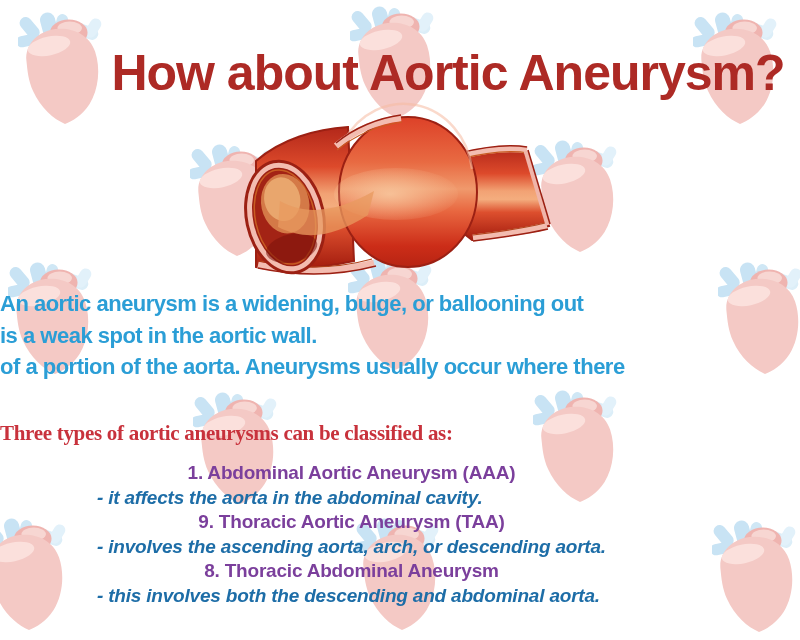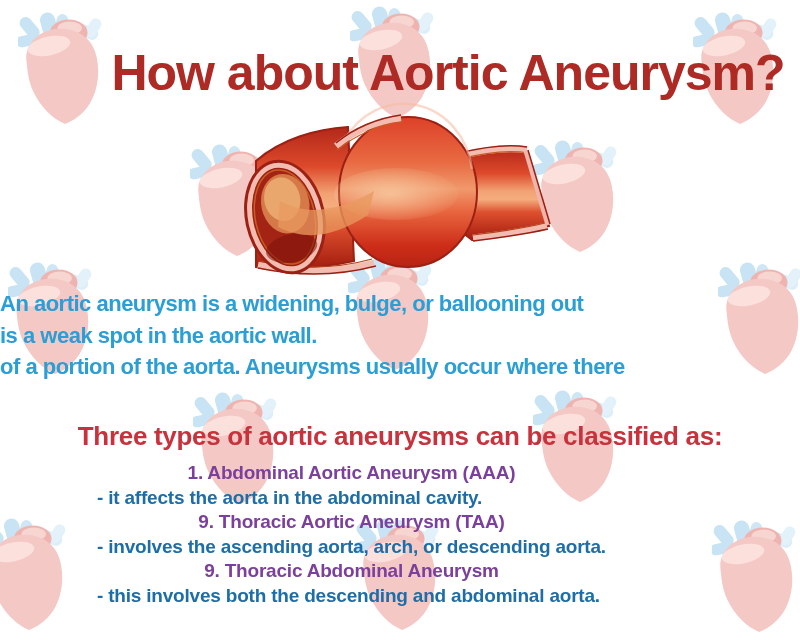--- a/index.html
+++ b/index.html
@@ -5,26 +5,26 @@
   html,body{margin:0;padding:0;}
   body{width:800px;height:640px;overflow:hidden;background:#fff;}
   .canvas{position:relative;width:800px;height:640px;background:#ffffff;overflow:hidden;
           font-family:"Liberation Sans",sans-serif;}
   .bg{position:absolute;left:0;top:0;width:800px;height:640px;}
   .title{position:absolute;top:47px;left:0;width:100%;text-align:center;
          font-size:50px;font-weight:800;color:#ad2a25;letter-spacing:-1px;line-height:1.05;margin-left:48px;}
   .aorta{position:absolute;left:236px;top:99px;width:332px;height:176px;}
   .intro{position:absolute;top:288px;left:0;width:100%;
          font-size:22px;line-height:31.5px;font-weight:700;color:#2b9ed6;letter-spacing:-0.5px;}
-  .heading{position:absolute;top:421px;left:0;width:100%;text-align:center;
-         font-size:26px;font-weight:700;color:#c8323c;letter-spacing:-0.3px;}
+  .heading{position:absolute;top:421px;left:0;width:100%;
+         font-size:21px;font-weight:700;color:#c8323c;letter-spacing:-0.3px;font-family:Liberation Serif, serif;}
   .list{position:absolute;left:97px;top:461px;font-size:19px;line-height:24.6px;
          font-weight:700;letter-spacing:-0.2px;}
   .list .t{color:#7b3f9c;text-align:center;}
-  .list .d{color:#1d6da7;}
+  .list .d{color:#1d6da7;font-style:italic;}
 </style>
 </head>
 <body>
 
 <div class="canvas">
 
   <svg class="bg" viewBox="0 0 800 640" xmlns="http://www.w3.org/2000/svg">
     <defs>
       <symbol id="bgheart" viewBox="0 0 100 120">
         <rect x="26" y="0" width="16" height="36" rx="8" fill="#c8e3f4" transform="rotate(-15 34 18)"></rect>
@@ -128,17 +128,17 @@
     <div>of a portion of the aorta. Aneurysms usually occur where there</div>
   </div>
 
   <div class="heading">Three types of aortic aneurysms can be classified as:</div>
 
   <div class="list">
     <div class="t">1. Abdominal Aortic Aneurysm (AAA)</div>
     <div class="d">- it affects the aorta in the abdominal cavity.</div>
     <div class="t">9. Thoracic Aortic Aneurysm (TAA)</div>
     <div class="d">- involves the ascending aorta, arch, or descending aorta.</div>
-    <div class="t">9. Thoracic Abdominal Aneurysm</div>
+    <div class="t">8. Thoracic Abdominal Aneurysm</div>
     <div class="d">- this involves both the descending and abdominal aorta.</div>
   </div>
 
 </div>
 
 </body></html>

